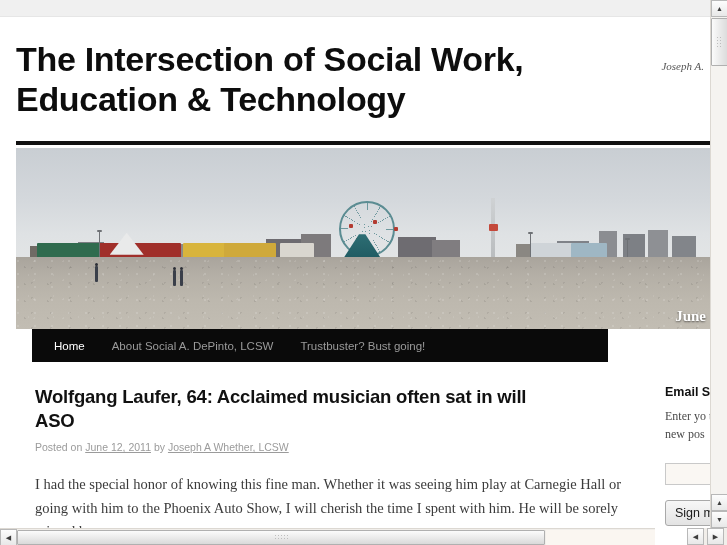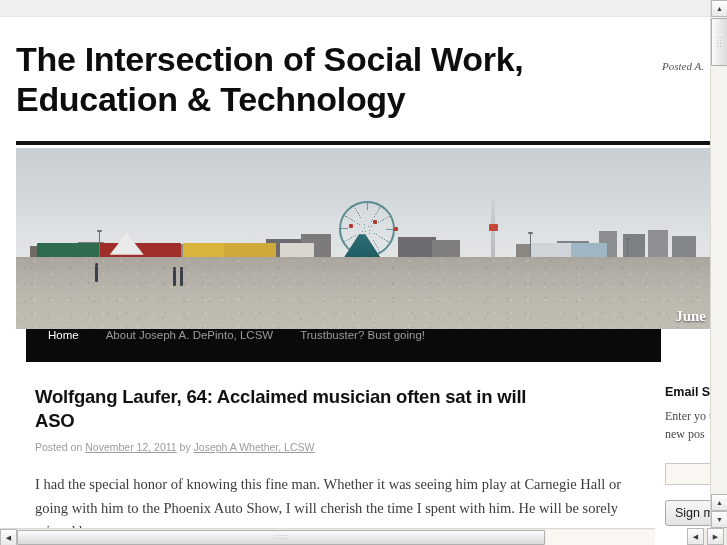--- a/index.html
+++ b/index.html
@@ -214,27 +214,27 @@
     font-weight: bold;
     font-size: 15px;
     color: #ffffff;
     text-shadow: 0 1px 2px rgba(0,0,0,.55);
     white-space: nowrap;
   }
 
   
   .nav {
     position: absolute;
-    left: 26px;
+    left: 32px;
     top: 312px;
-    width: 635px;
+    width: 576px;
     height: 33px;
     background: #0a0a0a;
     display: flex;
-    align-items: flex-start;
+    align-items: center;
     padding-left: 22px;
   }
   .nav-item {
     font-size: 11.5px;
     color: #9a9a9a;
     margin-right: 27px;
     white-space: nowrap;
     cursor: pointer;
   }
   .nav-item.active { color: #ffffff; }
@@ -410,21 +410,21 @@
 <body>
 
 <div id="viewport">
 
   <div class="chrome-strip"></div>
 
   <div class="page">
 
     <div class="site-header">
       <h1 class="site-title">The Intersection of Social Work, Education &amp; Technology</h1>
-      <div class="site-tagline">Posted A.</div>
+      <div class="site-tagline">Joseph A.</div>
     </div>
 
     <div class="header-rule"></div>
 
     <div class="banner">
       <div class="banner-sky"></div>
 
       <div class="skyline">
         <div class="bld" style="left:2%;   width:34px; height:30%; background:#6f6a64;"></div>
         <div class="bld" style="left:9%;   width:26px; height:38%; background:#7a7d82;"></div>
@@ -472,28 +472,28 @@
 
       <div class="person" style="left:11.4%; bottom:26%; height:16px;"></div>
       <div class="person" style="left:22.6%; bottom:24%; height:16px;"></div>
       <div class="person" style="left:23.6%; bottom:24%; height:16px;"></div>
 
       <div class="banner-caption">June</div>
     </div>
 
     <div class="nav">
       <div class="nav-item active">Home</div>
-      <div class="nav-item">About Joseph A. DePinto, LCSW</div>
+      <div class="nav-item">About Social A. DePinto, LCSW</div>
       <div class="nav-item">Trustbuster? Bust going!</div>
     </div>
 
     <div class="content">
       <h2 class="post-title">Wolfgang Laufer, 64: Acclaimed musician often sat in will ASO</h2>
       <div class="post-meta">
-        <span>Posted on </span><a href="#">November 12, 2011</a><span> by </span><a href="#">Joseph A Whether, LCSW</a>
+        <span>Posted on </span><a href="#">June 12, 2011</a><span> by </span><a href="#">Joseph A Whether, LCSW</a>
       </div>
       <p class="post-body">I had the special honor of knowing this fine man. Whether it was seeing him play at Carnegie Hall or going with him to the Phoenix Auto Show, I will cherish the time I spent with him. He will be sorely missed by many.</p>
     </div>
 
     <div class="sidebar">
       <h3 class="widget-title">Email S</h3>
       <div class="widget-text">Enter yo to this bl new pos</div>
       <input class="email-input" type="text" placeholder="" style="">
       <button class="signup-btn">Sign m</button>
     </div>

